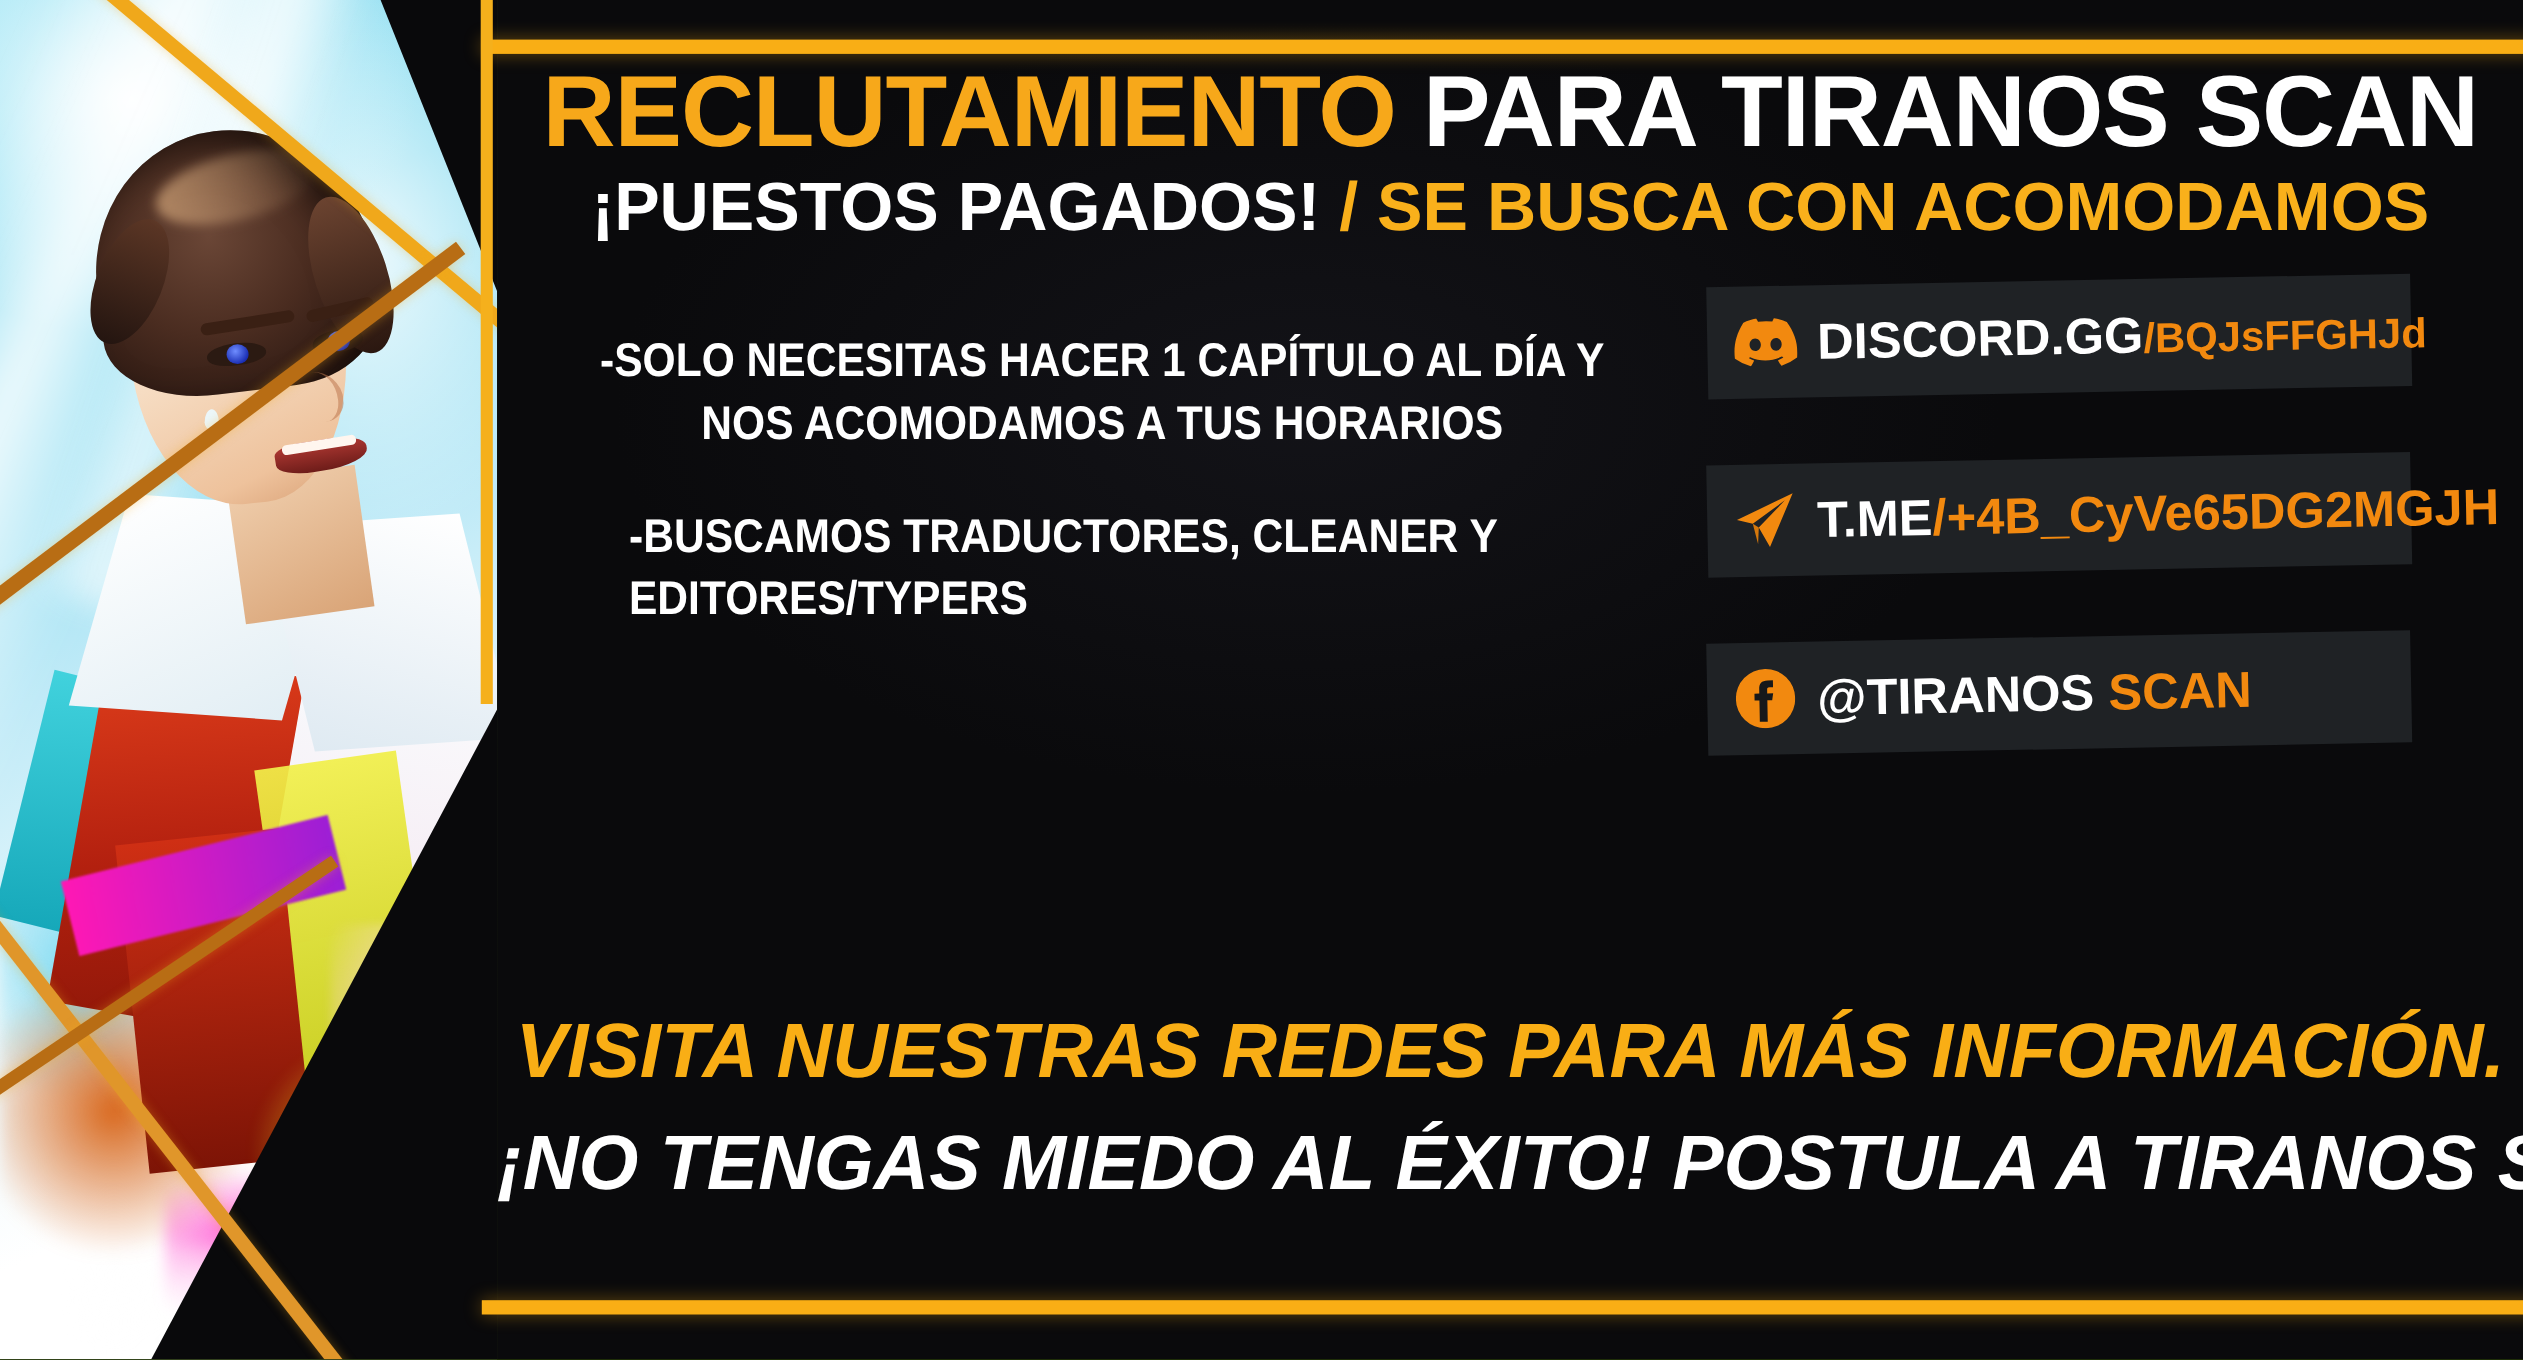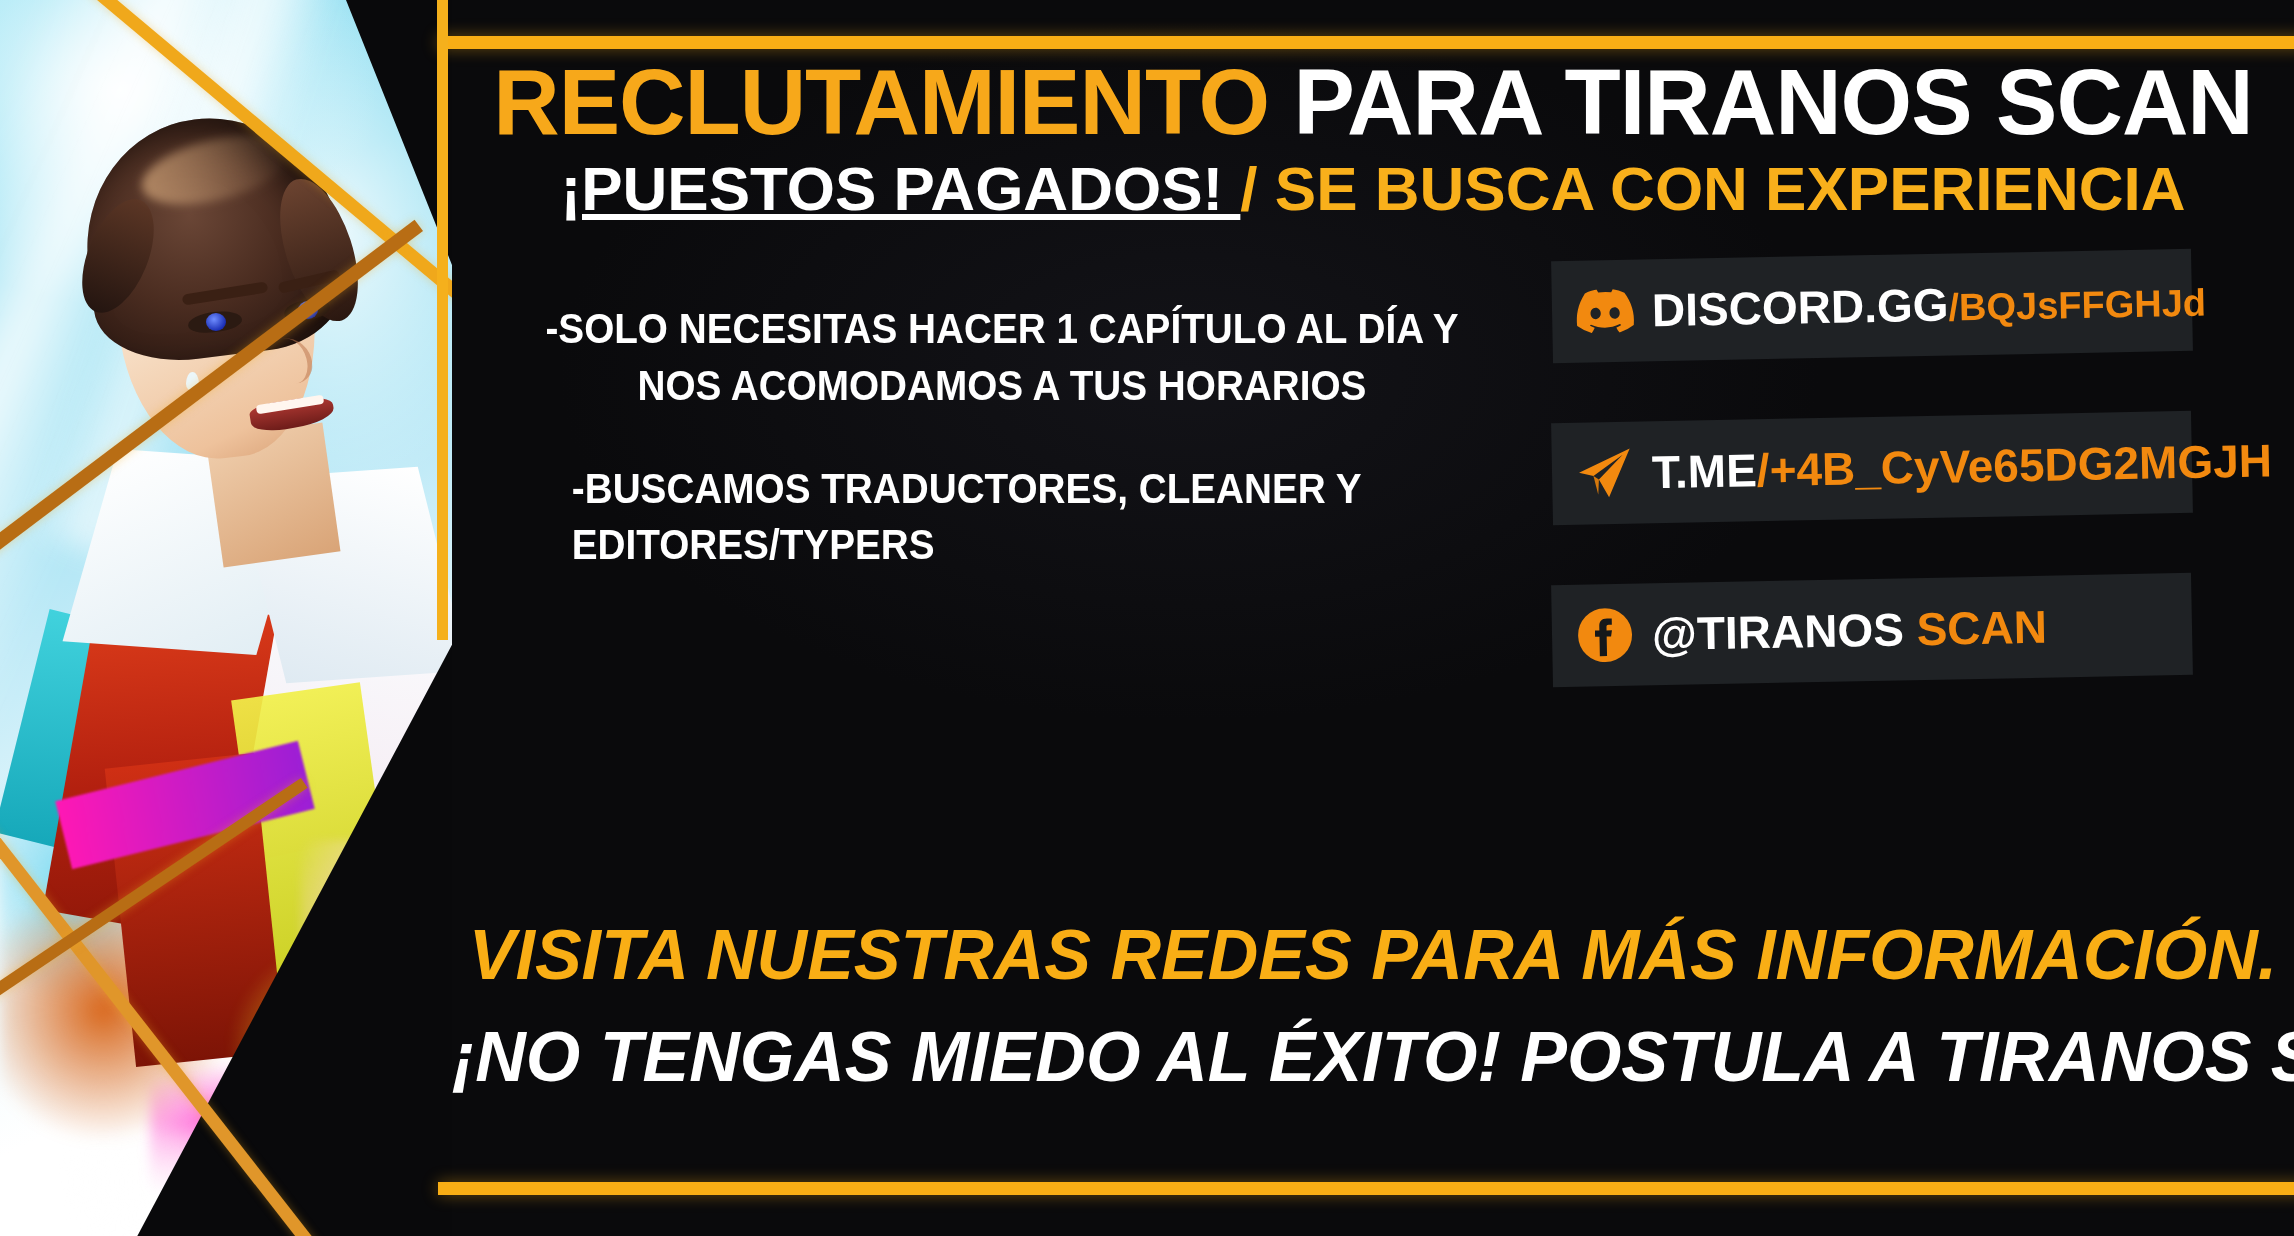--- a/index.html
+++ b/index.html
@@ -135,21 +135,21 @@
   .headline{
     position:absolute;left:0;width:1842px;text-align:center;
     font-family:"Liberation Sans Narrow","Liberation Sans",sans-serif;
     font-weight:700;font-stretch:condensed;
     white-space:nowrap;line-height:1;
   }
   #h1{top:56px;font-size:92px;letter-spacing:-1px;}
   #h1 .gold{color:#f7a81a;}
   #h1 .white{color:#ffffff;}
   #h2{top:158px;font-size:62px;letter-spacing:0px;}
-  #h2 .white{color:#ffffff;text-decoration:underline;}
+  #h2 .white{color:#ffffff;}
   #h2 .gold{color:#f9b01b;}
 
   .bullets{
     position:absolute;left:20px;top:300px;width:1060px;
     text-align:center;color:#ffffff;
     font-family:"Liberation Sans Narrow","Liberation Sans",sans-serif;
     font-weight:700;font-size:43px;line-height:1.32;
     transform:scaleX(.9);
   }
   .bullets .blk{margin-bottom:46px;}
@@ -237,21 +237,21 @@
   <div id="content">
 
     <div class="rule rule-top"></div>
     <div class="rule rule-bottom"></div>
 
     <div class="headline" id="h1">
       <span class="gold">RECLUTAMIENTO</span><span class="white"> PARA TIRANOS SCAN</span>
     </div>
 
     <div class="headline" id="h2">
-      <span class="white">¡PUESTOS PAGADOS! </span><span class="gold">/ SE BUSCA CON EXPERIENCIA</span>
+      <span class="white">¡PUESTOS PAGADOS! </span><span class="gold">/ SE BUSCA CON ACOMODAMOS</span>
     </div>
 
     <div class="bullets">
       <div class="blk" id="bullet1">-SOLO NECESITAS HACER 1 CAPÍTULO AL DÍA Y NOS ACOMODAMOS A TUS HORARIOS</div>
       <div class="blk" id="bullet2">-BUSCAMOS TRADUCTORES, CLEANER Y EDITORES/TYPERS</div>
     </div>
 
     <div id="contacts">
 
       <div class="card">

